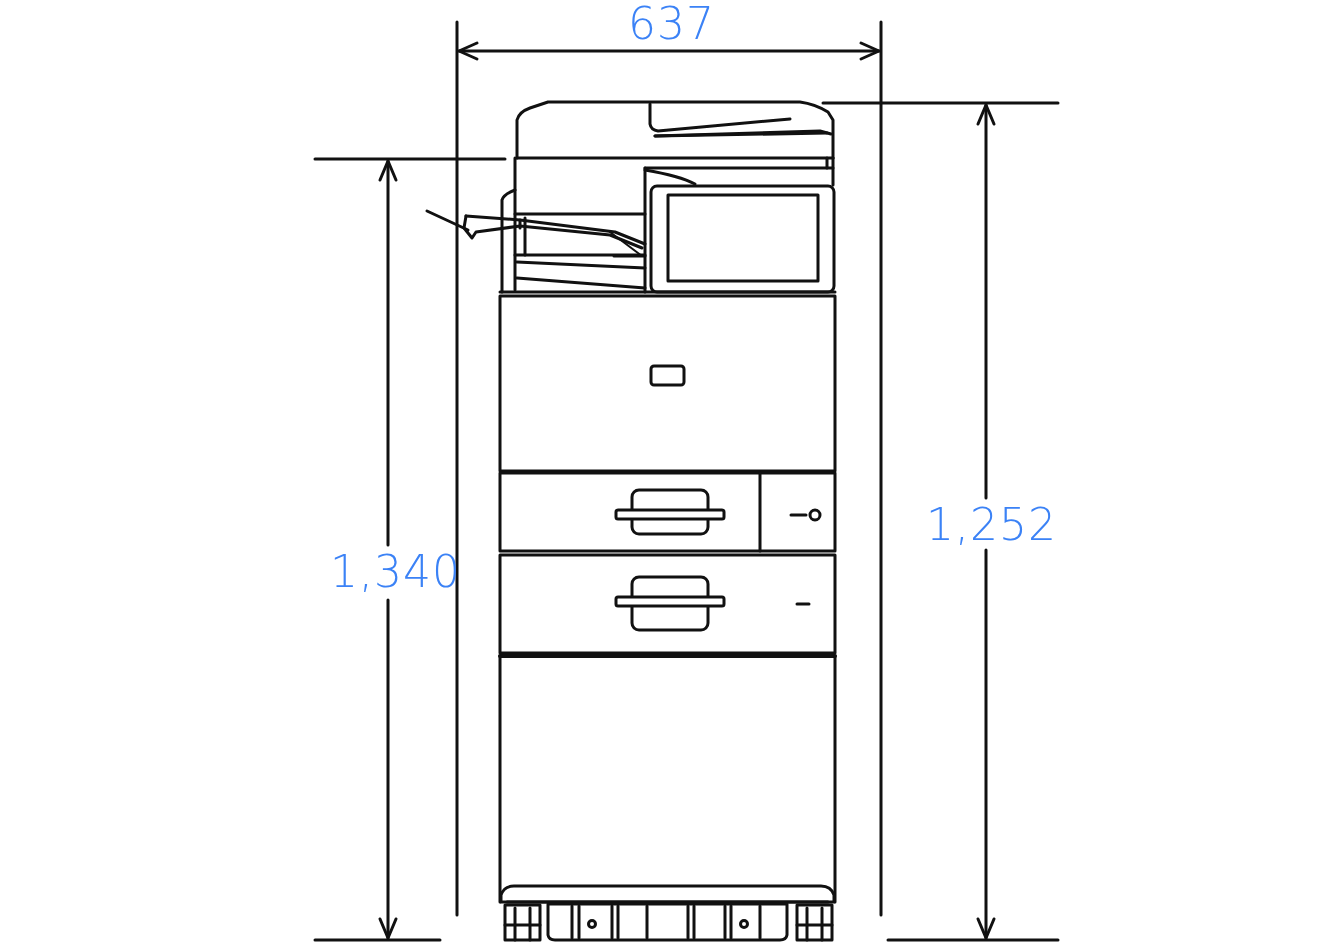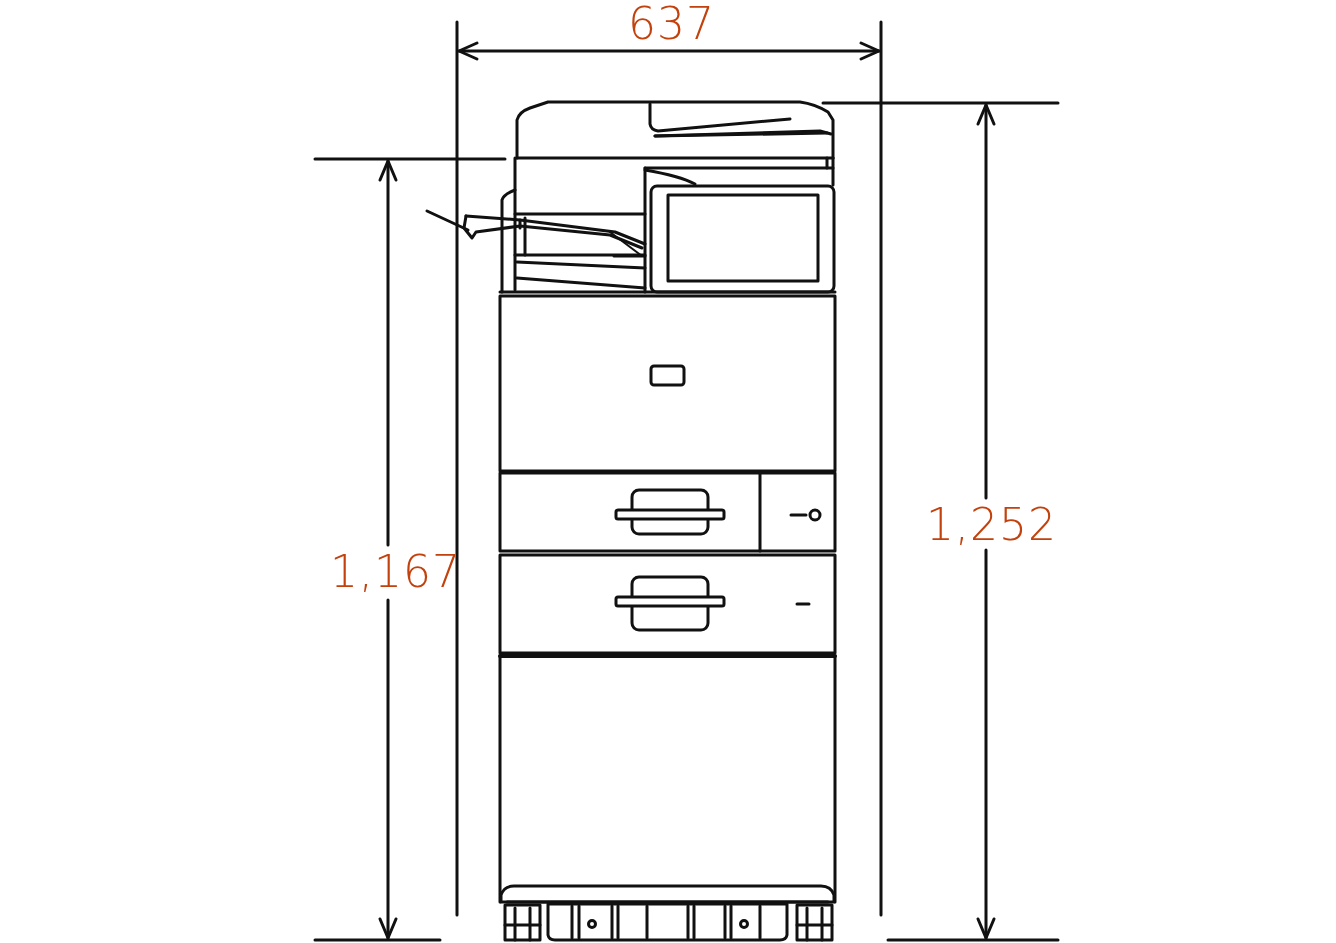--- a/index.html
+++ b/index.html
@@ -1,18 +1,18 @@
 <!DOCTYPE html>
 <html><head>
   <meta charset="utf-8">
   <style>
     html, body { margin: 0; padding: 0; background: #ffffff; }
     body { width: 1336px; height: 943px; overflow: hidden; position: relative; font-family: "DejaVu Sans", sans-serif; }
     #stage { position: absolute; left: 0; top: 0; width: 1336px; height: 943px; }
-    .dim-label { position: absolute; font-family: "DejaVu Sans", sans-serif; font-size: 44px; color: #c2410c; letter-spacing: 1px; font-weight: 300; line-height: 1; white-space: nowrap; }
+    .dim-label { position: absolute; font-family: "DejaVu Sans", sans-serif; font-size: 44px; color: #3b82f6; letter-spacing: 1px; font-weight: 300; line-height: 1; white-space: nowrap; }
     #dim-width { left: 628px; top: 2px; }
     #dim-h1 { left: 330px; top: 550px; }
     #dim-h2 { left: 926px; top: 503px; text-align: right; }
     svg line, svg path, svg rect, svg polyline, svg circle { vector-effect: non-scaling-stroke; }
   </style>
 </head>
 <body>
 
 <div id="stage">
   <svg width="1336" height="943" viewBox="0 0 1336 943" xmlns="http://www.w3.org/2000/svg" fill="none" stroke="#111" stroke-width="3" stroke-linejoin="round" stroke-linecap="round">
@@ -129,15 +129,15 @@
       <line x1="694" y1="906" x2="694" y2="938"></line>
       <line x1="725" y1="906" x2="725" y2="938"></line>
       <line x1="731" y1="906" x2="731" y2="938"></line>
       <line x1="760" y1="906" x2="760" y2="938"></line>
       <circle cx="592" cy="924" r="3.5"></circle>
       <circle cx="744" cy="924" r="3.5"></circle>
     </g>
   </svg>
 
   <div id="dim-width" class="dim-label">637</div>
-  <div id="dim-h1" class="dim-label">1,167</div>
+  <div id="dim-h1" class="dim-label">1,340</div>
   <div id="dim-h2" class="dim-label">1,252</div>
 </div>
 
 </body></html>

